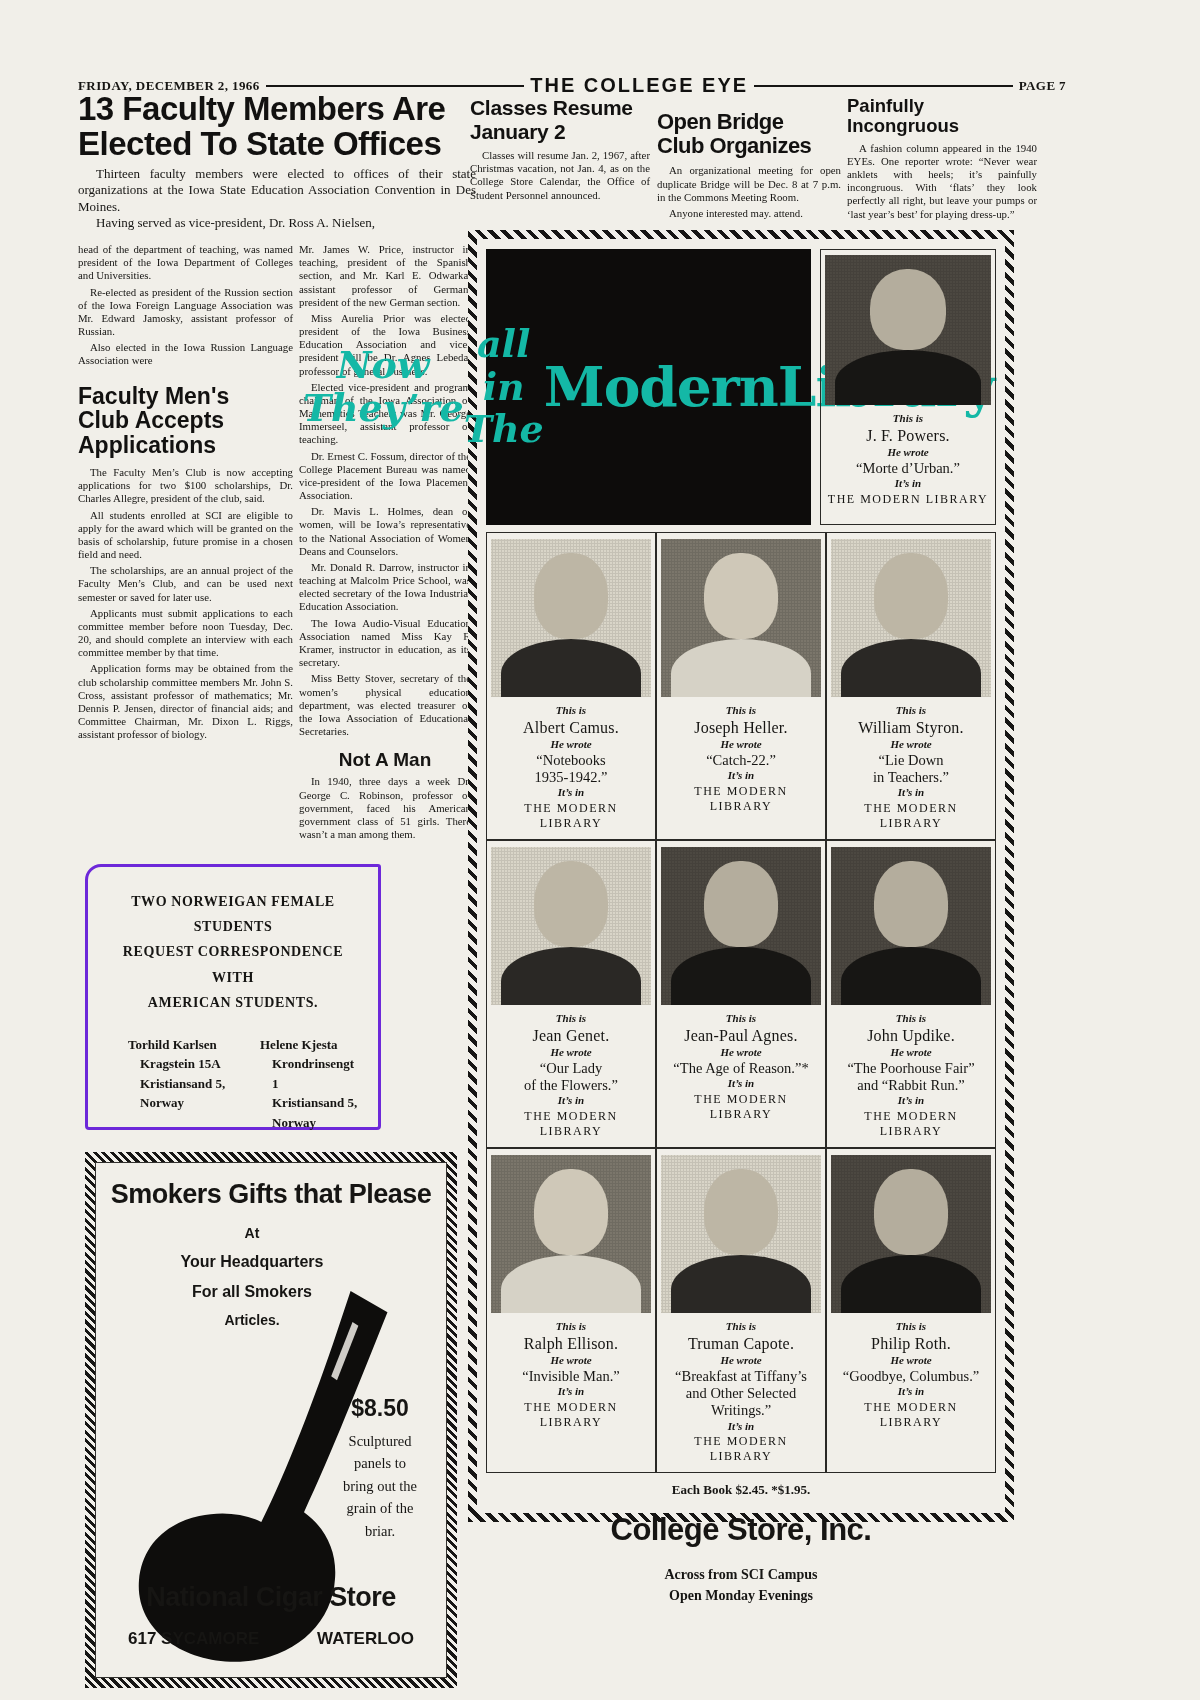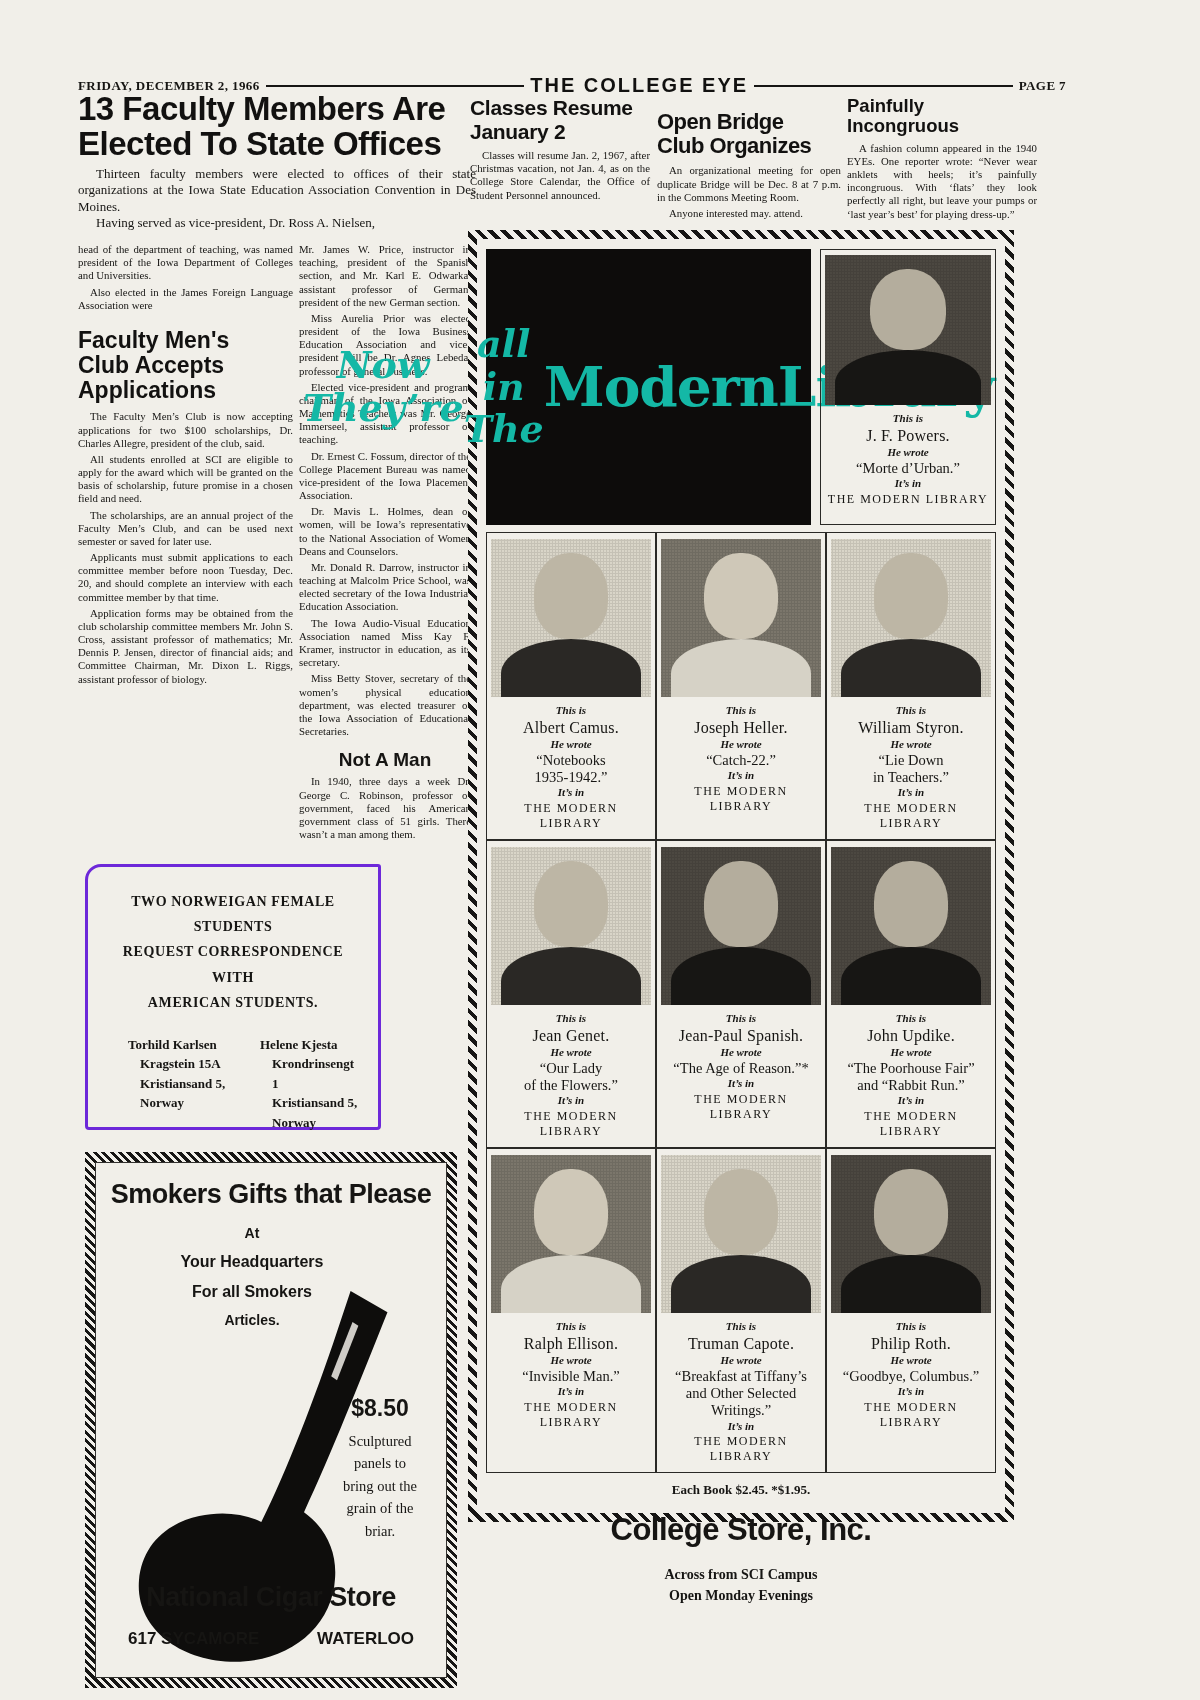--- a/index.html
+++ b/index.html
@@ -118,21 +118,22 @@
     <span>13 Faculty Members Are</span><br>
     <span>Elected To State Offices</span>
   </h1>
   <div id="lead-intro">
     <p>Thirteen faculty members were elected to offices of their state organizations at the Iowa State Education Association Convention in Des Moines.</p>
     <p>Having served as vice-president, Dr. Ross A. Nielsen,</p>
   </div>
 
   <div id="lead-col-left" class="body-txt">
     <p class="noindent">head of the department of teaching, was named president of the Iowa Department of Colleges and Universities.</p>
-    <p>Also elected in the James Foreign Language Association were</p>
+    <p>Re-elected as president of the Russion section of the Iowa Foreign Language Association was Mr. Edward Jamosky, assistant professor of Russian.</p>
+    <p>Also elected in the Iowa Russion Language Association were</p>
 
     <h2 id="fc-headline" class="hl">
       <span>Faculty Men's</span><br>
       <span>Club Accepts</span><br>
       <span>Applications</span>
     </h2>
     <p>The Faculty Men’s Club is now accepting applications for two $100 scholarships, Dr. Charles Allegre, president of the club, said.</p>
     <p>All students enrolled at SCI are eligible to apply for the award which will be granted on the basis of scholarship, future promise in a chosen field and need.</p>
     <p>The scholarships, are an annual project of the Faculty Men’s Club, and can be used next semester or saved for later use.</p>
     <p>Applicants must submit applications to each committee member before noon Tuesday, Dec. 20, and should complete an interview with each committee member by that time.</p>
@@ -253,21 +254,21 @@
             <div class="cap-title">of the Flowers.”</div>
             <div class="cap-itsin">It’s in</div>
             <div class="cap-lib">THE MODERN LIBRARY</div>
           </div>
         </div>
 
         <div class="ml-cell">
           <div class="portrait dark"></div>
           <div class="cap">
             <div class="cap-thisis">This is</div>
-            <div class="cap-name">Jean-Paul Spanish.</div>
+            <div class="cap-name">Jean-Paul Agnes.</div>
             <div class="cap-hewrote">He wrote</div>
             <div class="cap-title">“The Age of Reason.”*</div>
             <div class="cap-itsin">It’s in</div>
             <div class="cap-lib">THE MODERN LIBRARY</div>
           </div>
         </div>
 
         <div class="ml-cell">
           <div class="portrait dark"></div>
           <div class="cap">

